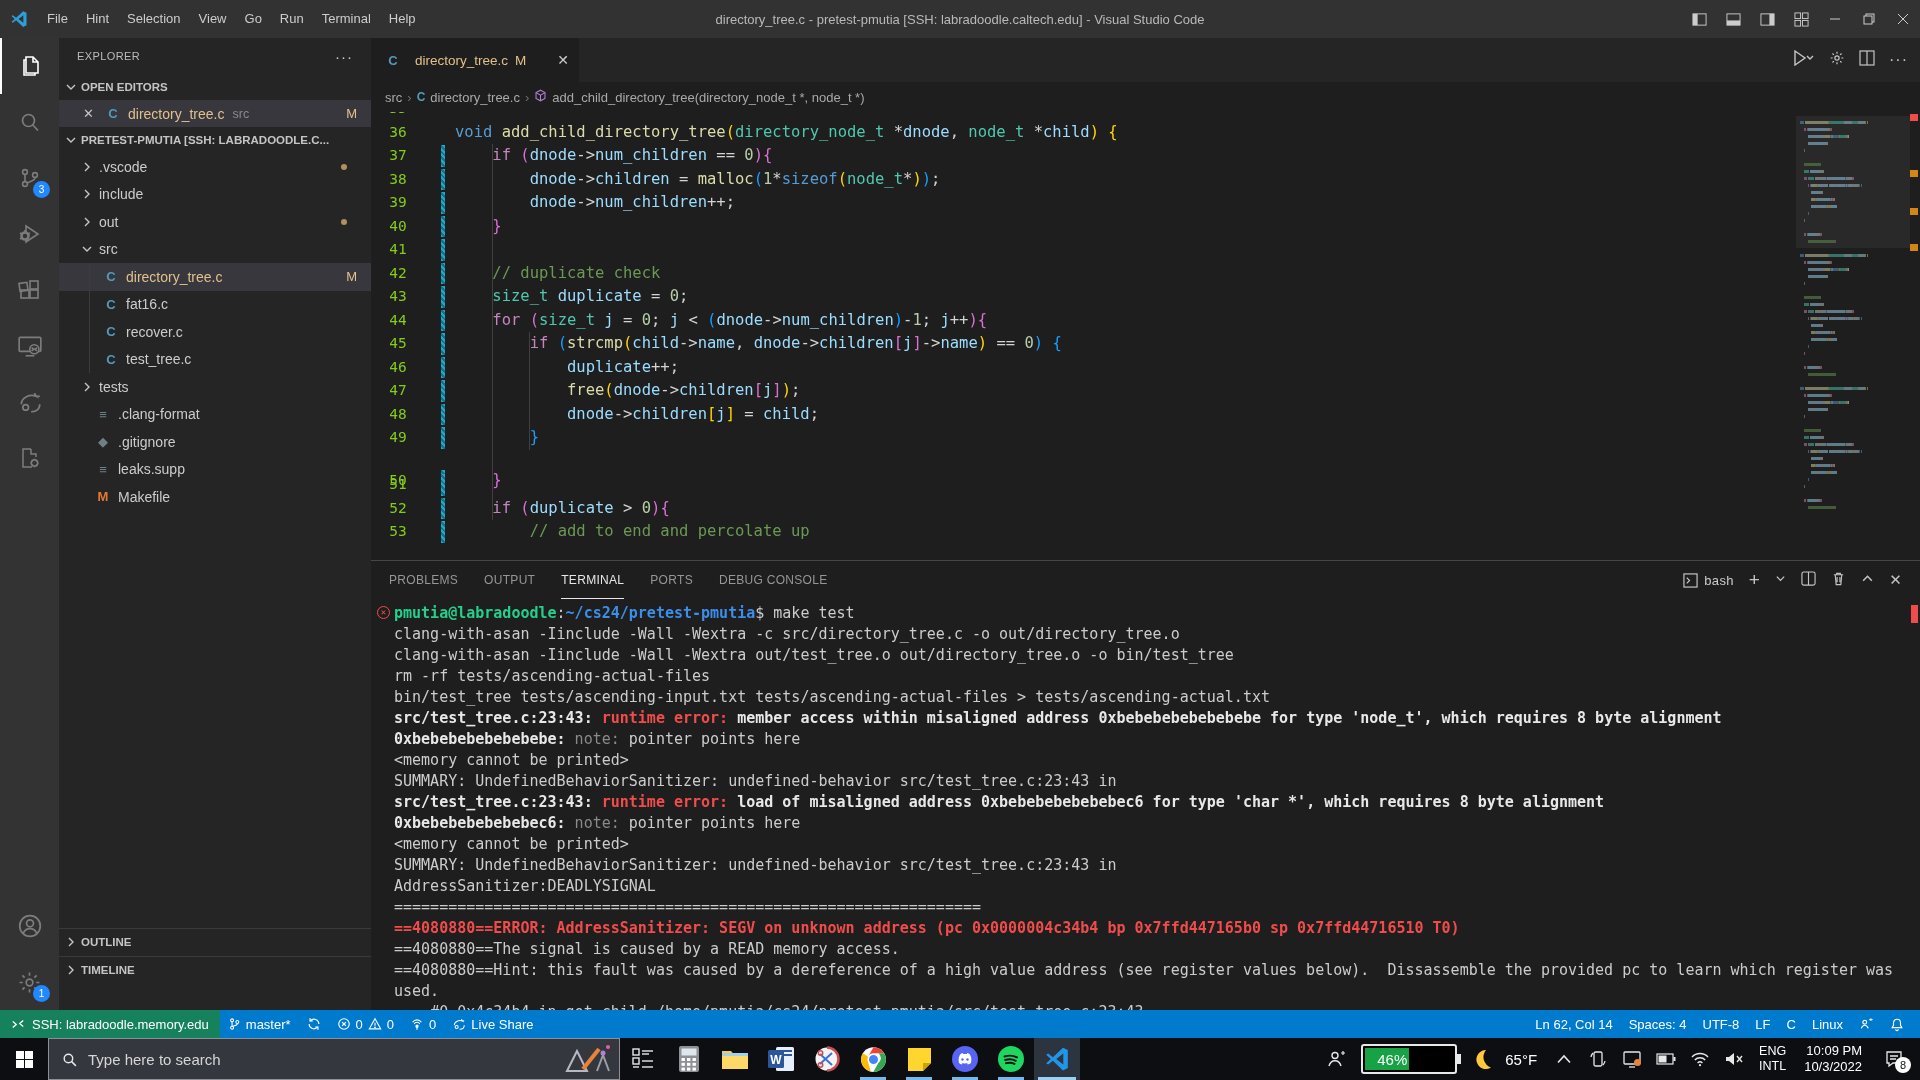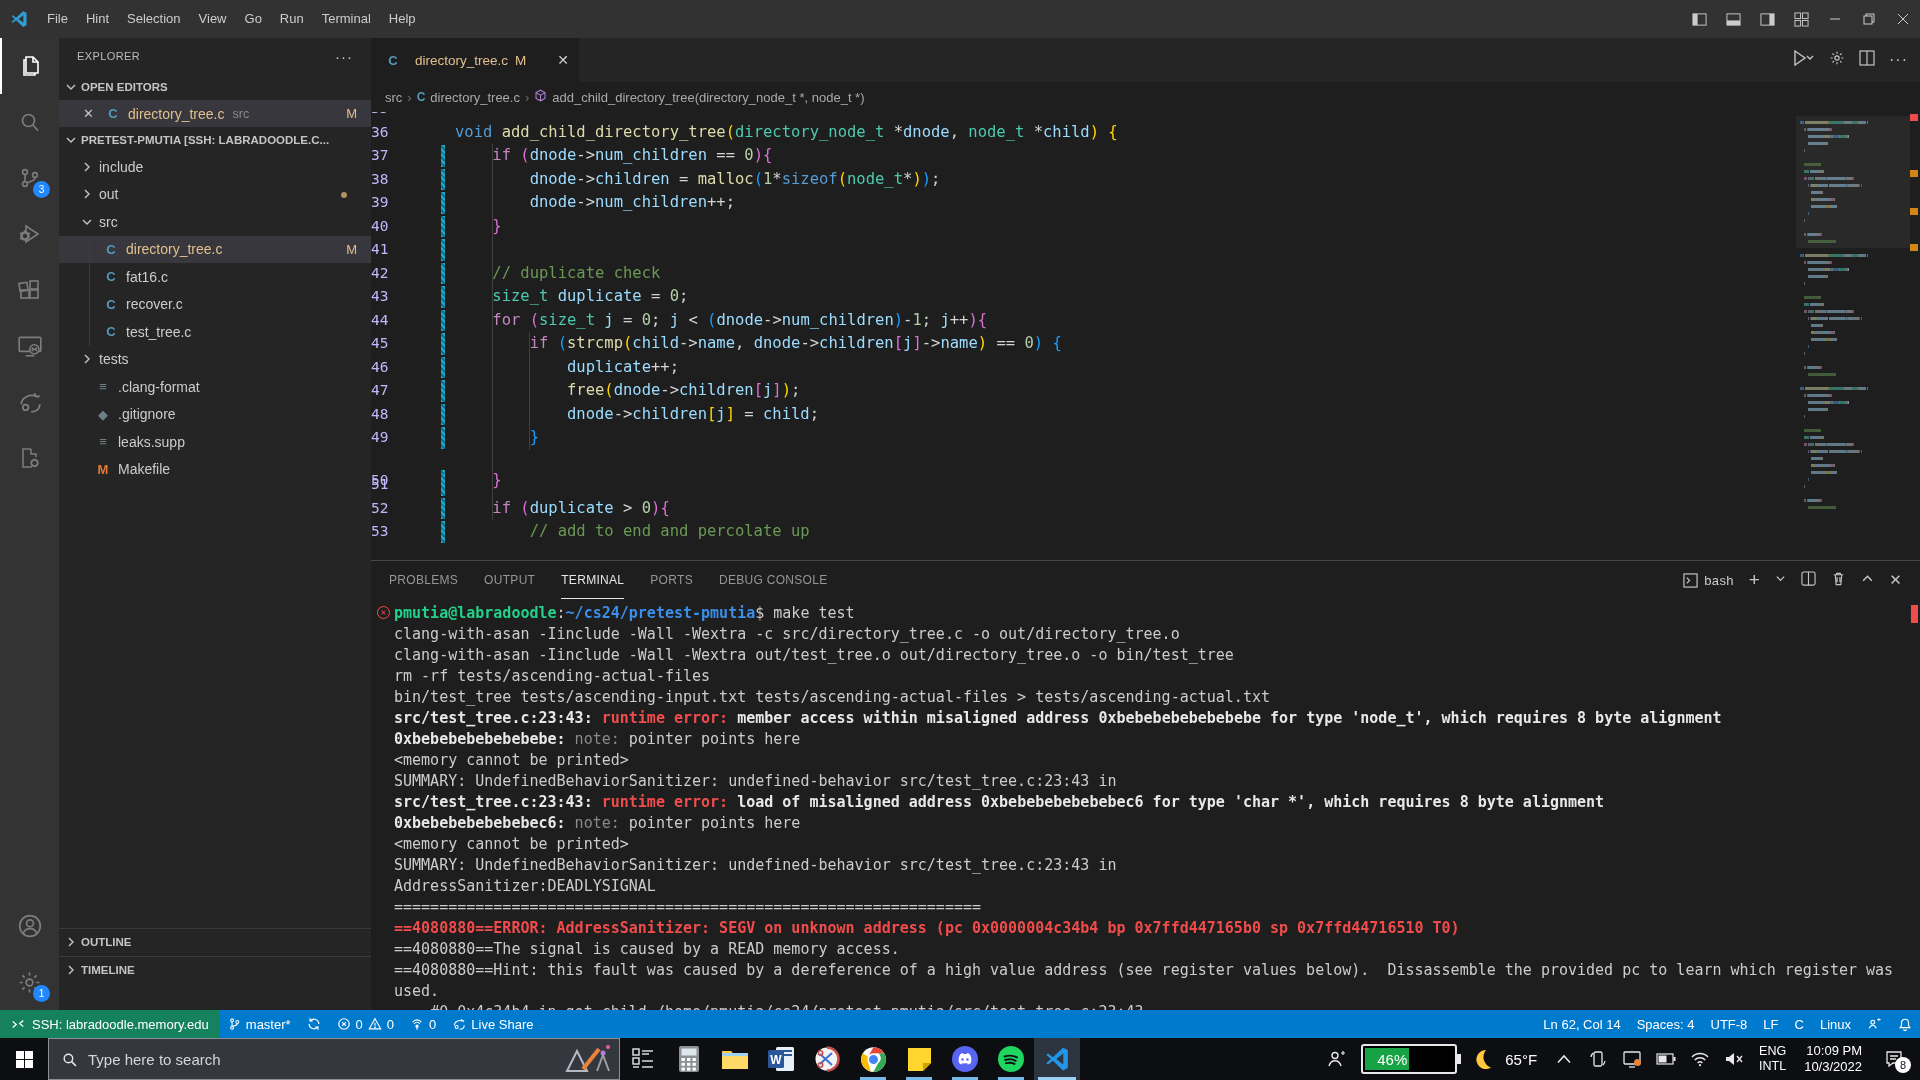--- a/index.html
+++ b/index.html
@@ -58,21 +58,21 @@
   #tab-active .m { color:#e2c08d; margin-right:9px; }
   #tab-active .x { color:#cccccc; margin-left:auto; font-size:14px; }
   #editor-actions { margin-left:auto; display:flex; align-items:center; padding-right:12px; gap:14px; color:#c5c5c5; }
   #breadcrumb { height:30px; display:flex; align-items:center; color:#a9a9a9; font-size:13px; padding-left:14px; }
   #breadcrumb .sep { margin:0 5px; color:#6e6e6e; }
   #breadcrumb .ci { color:#519aba; font-weight:bold; font-size:12px; margin-right:5px; }
   #breadcrumb .sym { color:#b180d7; margin-right:5px; font-size:12px; }
   #codearea { position:absolute; left:0; top:74px; width:1549px; height:448px; overflow:hidden;
     font-family:"DejaVu Sans Mono","Liberation Mono",monospace; font-size:15.5px; }
   .code-row { position:absolute; left:0; width:100%; height:23.5px; line-height:23.5px; white-space:pre; }
-  .ln { position:absolute; left:0; width:54px; text-align:left; color:#c4b5fd; font-size:14.5px; }
+  .ln { position:absolute; left:0; width:54px; text-align:center; color:#84cc16; font-size:14.5px; }
   .gitbar { position:absolute; left:70px; top:1px; bottom:1px; width:4px;
     background:repeating-linear-gradient(45deg,#1fa8c9 0 2px,#0e7490 2px 4px); }
   .ctext { position:absolute; left:84px; }
   .tk-k{color:#569cd6} .tk-c{color:#c586c0} .tk-f{color:#dcdcaa} .tk-t{color:#4ec9b0}
   .tk-v{color:#9cdcfe} .tk-n{color:#b5cea8} .tk-o{color:#d4d4d4} .tk-m{color:#6a9955}
   .tk-p1{color:#ffd700} .tk-p2{color:#da70d6} .tk-p3{color:#179fff}
   .iguide { position:absolute; width:1px; background:#404040; }
   #minimap { position:absolute; right:14px; top:0; width:106px; height:448px; opacity:.9; }
   .mm-row { position:relative; height:7px; }
   .mm-seg { position:absolute; top:2px; height:2.5px; opacity:.55; }
@@ -96,21 +96,21 @@
   .t-r{color:#f14c4c;font-weight:bold} .t-gy{color:#8a8a8a}
   #prompt-marker { position:absolute; left:-17px; top:3px; width:13px; height:13px; border-radius:50%;
     border:1.5px solid #f14c4c; color:#f14c4c; font-size:9px; line-height:11px; text-align:center; }
   #term-redmark { position:absolute; right:2px; top:44px; width:7px; height:18px; background:#f14c4c; }
 
   
   #statusbar { position:absolute; left:0; top:1010px; width:1920px; height:28px; background:#007acc;
     color:#ffffff; font-size:13px; display:flex; align-items:center; z-index:40; }
   .sb-item { display:flex; align-items:center; gap:5px; padding:0 8px; height:28px; }
   #sb-remote { background:#16825d; padding:0 11px; gap:7px; }
-  #sb-right { margin-left:auto; display:flex; align-items:center; padding-right:0; }
+  #sb-right { margin-left:auto; display:flex; align-items:center; padding-right:8px; }
 
   
   #taskbar { position:absolute; left:0; top:1038px; width:1920px; height:42px; background:#0d0e12;
     display:flex; align-items:center; color:#ffffff; z-index:50; }
   #tb-start { width:48px; height:42px; display:flex; align-items:center; justify-content:center; }
   #tb-search { width:572px; height:42px; background:#35373f; border:1px solid #8d8f94; display:flex; align-items:center;
     padding-left:12px; gap:10px; color:#d6d6d6; font-size:15px; position:relative; }
   #ink-icon { position:absolute; right:6px; top:4px; }
   .tb-app { width:46px; height:42px; display:flex; align-items:center; justify-content:center; position:relative; }
   .tb-app.running::after { content:""; position:absolute; bottom:0; left:10px; right:10px; height:3px; background:#76b9ed; }
@@ -135,20 +135,21 @@
 
 <div id="app">
 
   <div id="titlebar">
     <div id="vscode-logo">
       <svg width="18" height="18" viewBox="0 0 24 24">
           <path fill="#2c9fd8" d="M17.5 1.5 8.2 10.4 3.8 7 2 8l4.3 4L2 16l1.8 1 4.4-3.4 9.3 8.9 4.5-2.2V3.7zM17.8 7v10L11.3 12z"></path>
         </svg>
     </div>
     <div id="menubar"><span class="menu-item">File</span><span class="menu-item">Hint</span><span class="menu-item">Selection</span><span class="menu-item">View</span><span class="menu-item">Go</span><span class="menu-item">Run</span><span class="menu-item">Terminal</span><span class="menu-item">Help</span></div>
+    <div id="window-title">directory_tree.c - pretest-pmutia [SSH: labradoodle.caltech.edu] - Visual Studio Code</div>
     <div id="titlebar-right">
       <div class="tb-ic">
           <svg width="15" height="15" viewBox="0 0 16 16">
             <rect x="1" y="2" width="14" height="12" fill="none" stroke="#cccccc"></rect>
             <rect x="1" y="2" width="5" height="12" fill="#cccccc"></rect>
           </svg>
         </div>
       <div class="tb-ic">
           <svg width="15" height="15" viewBox="0 0 16 16">
             <rect x="1" y="2" width="14" height="12" fill="none" stroke="#cccccc"></rect>
@@ -289,20 +290,31 @@
     </div>
     <div class="section-head" style="white-space:nowrap;overflow:hidden;">
       <span class="chev">
           <svg width="12" height="12" viewBox="0 0 12 12" fill="none" stroke="#c5c5c5" stroke-width="1.4">
             <path d="M2 4l4 4 4-4"></path>
           </svg>
         </span>
       <span>PRETEST-PMUTIA [SSH: LABRADOODLE.C...</span>
     </div>
     <div id="file-tree">
+        <div class="tree-row">
+          <span style="width:22px"></span>
+          <span class="chev">
+            <svg width="12" height="12" viewBox="0 0 12 12" fill="none" stroke="#c5c5c5" stroke-width="1.4">
+              <path d="M4 2l4 4-4 4"></path>
+            </svg>
+          </span>
+          <span style="width:6px"></span>
+          <span>.vscode</span>
+          <span class="gitdot"></span>
+        </div>
         <div class="tree-row">
           <span style="width:22px"></span>
           <span class="chev">
             <svg width="12" height="12" viewBox="0 0 12 12" fill="none" stroke="#c5c5c5" stroke-width="1.4">
               <path d="M4 2l4 4-4 4"></path>
             </svg>
           </span>
           <span style="width:6px"></span>
           <span>include</span>
         </div>

